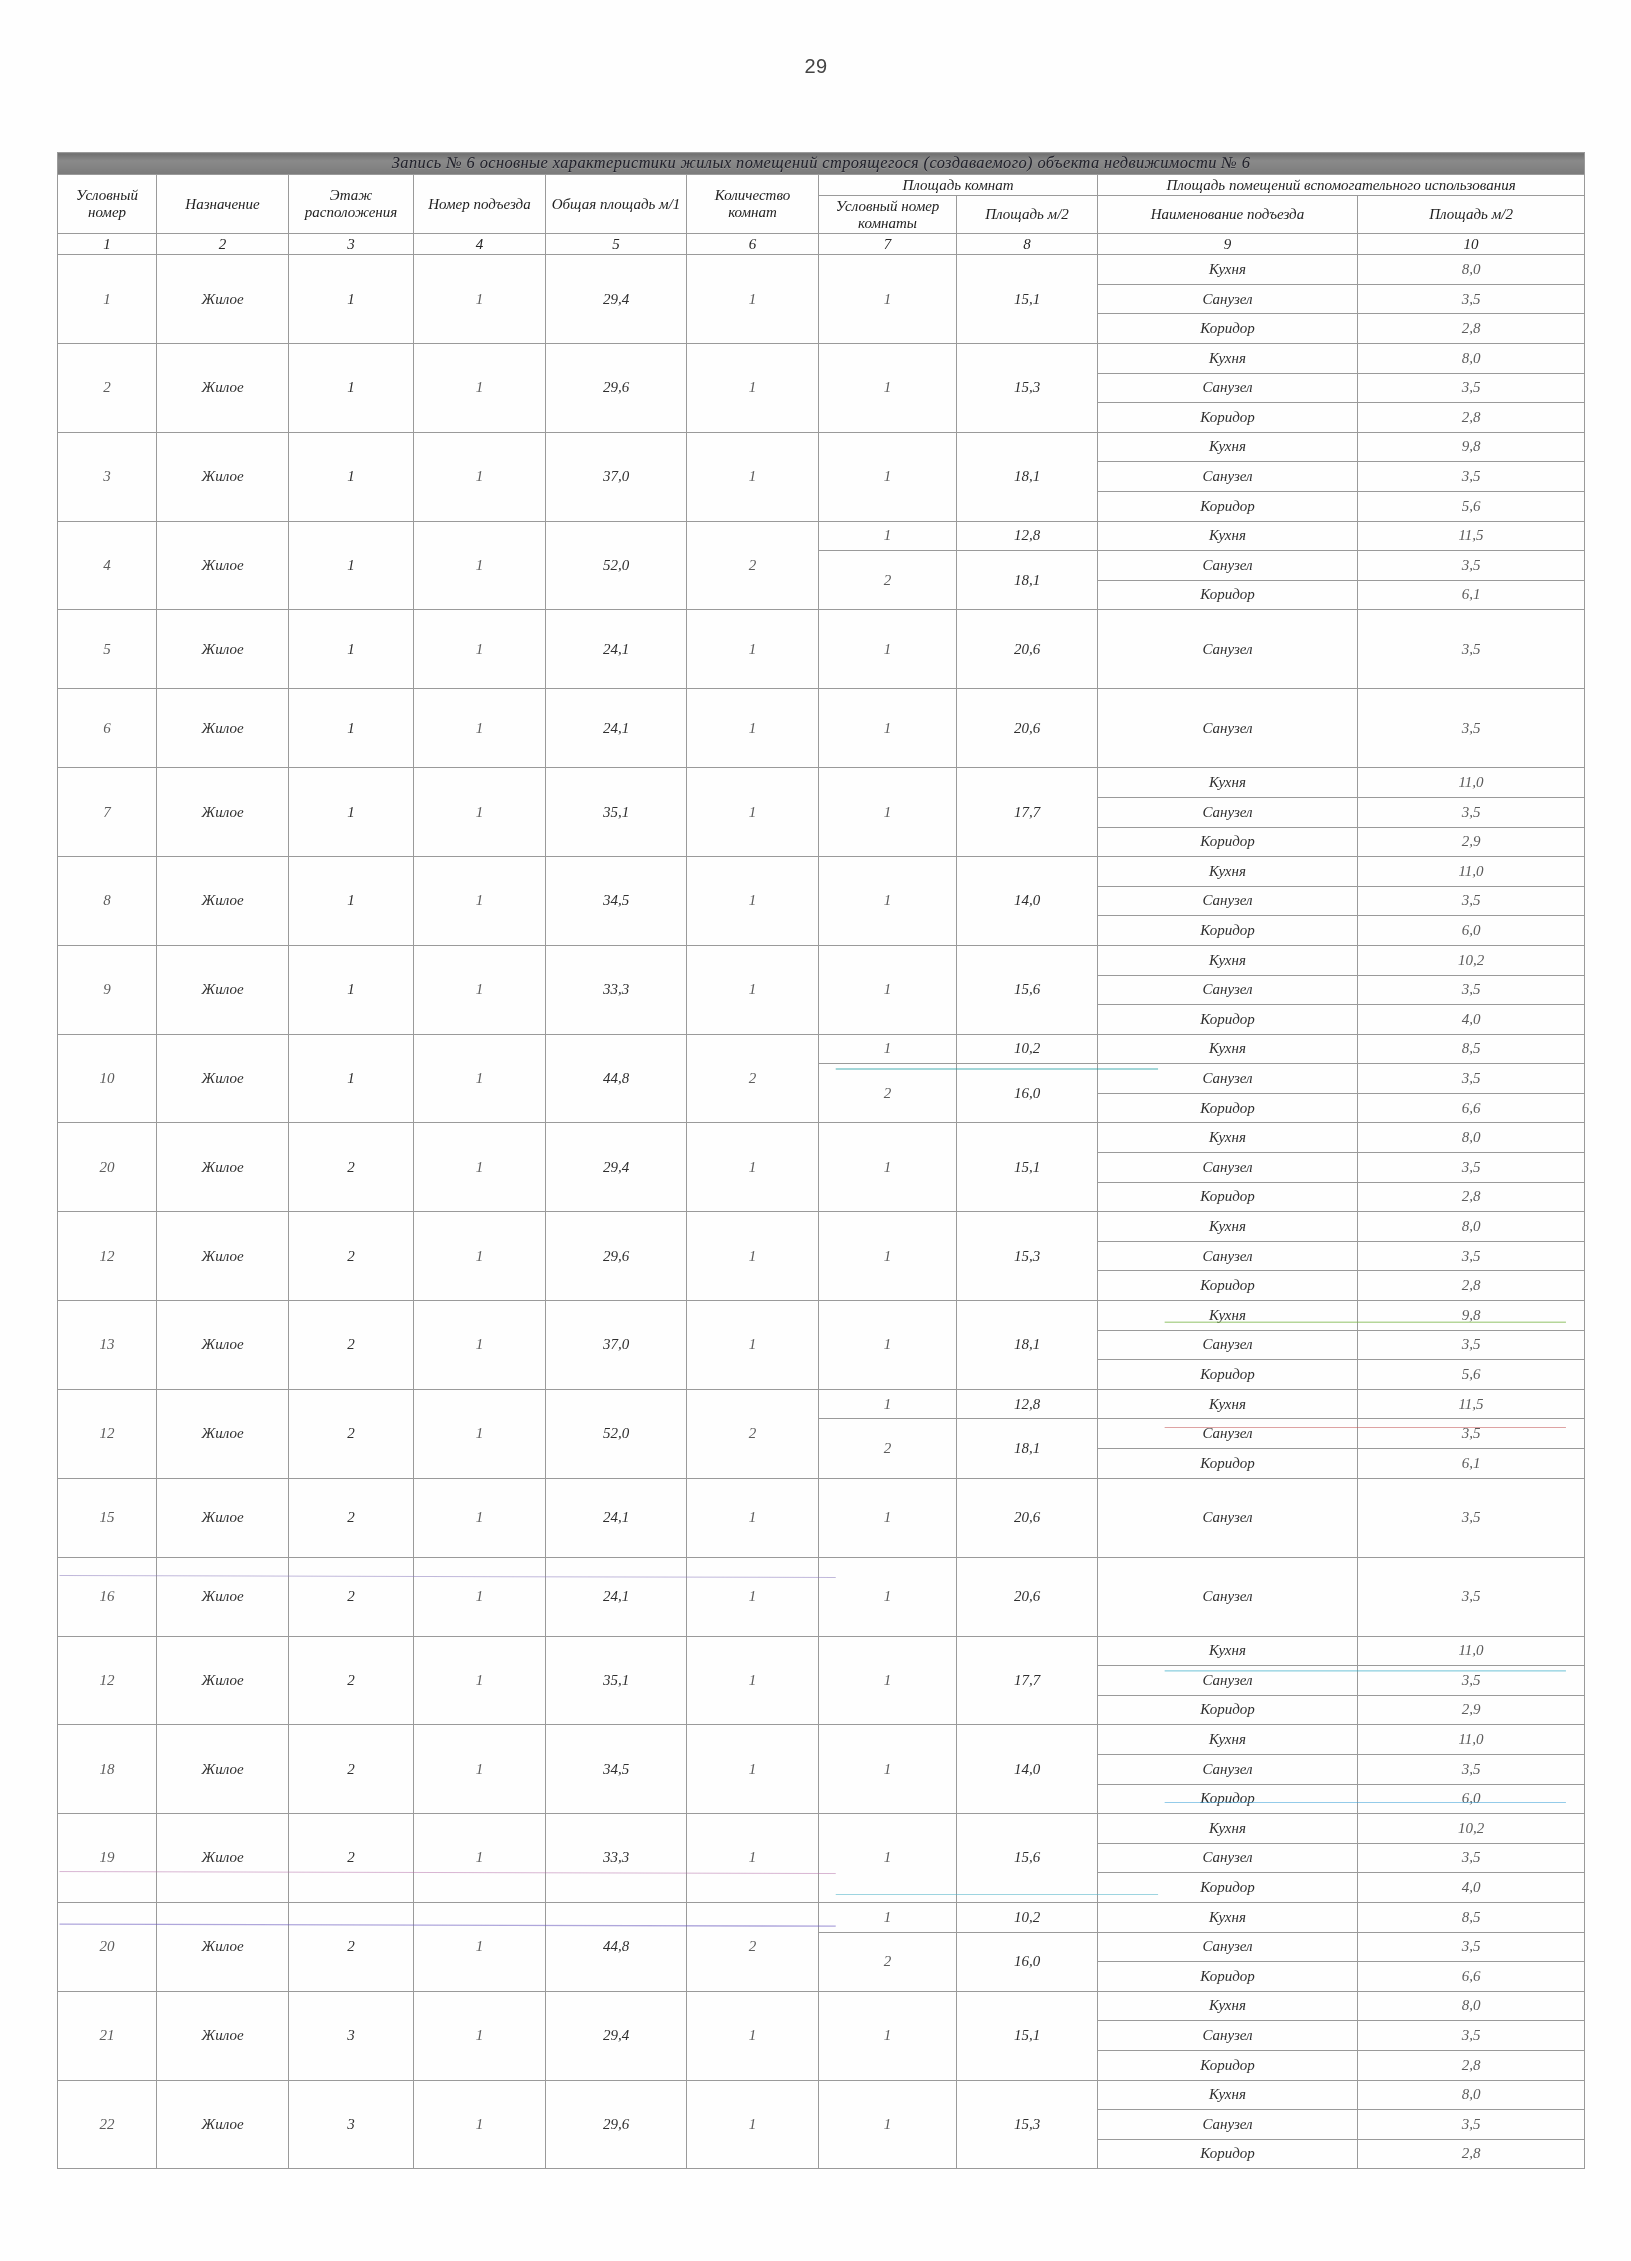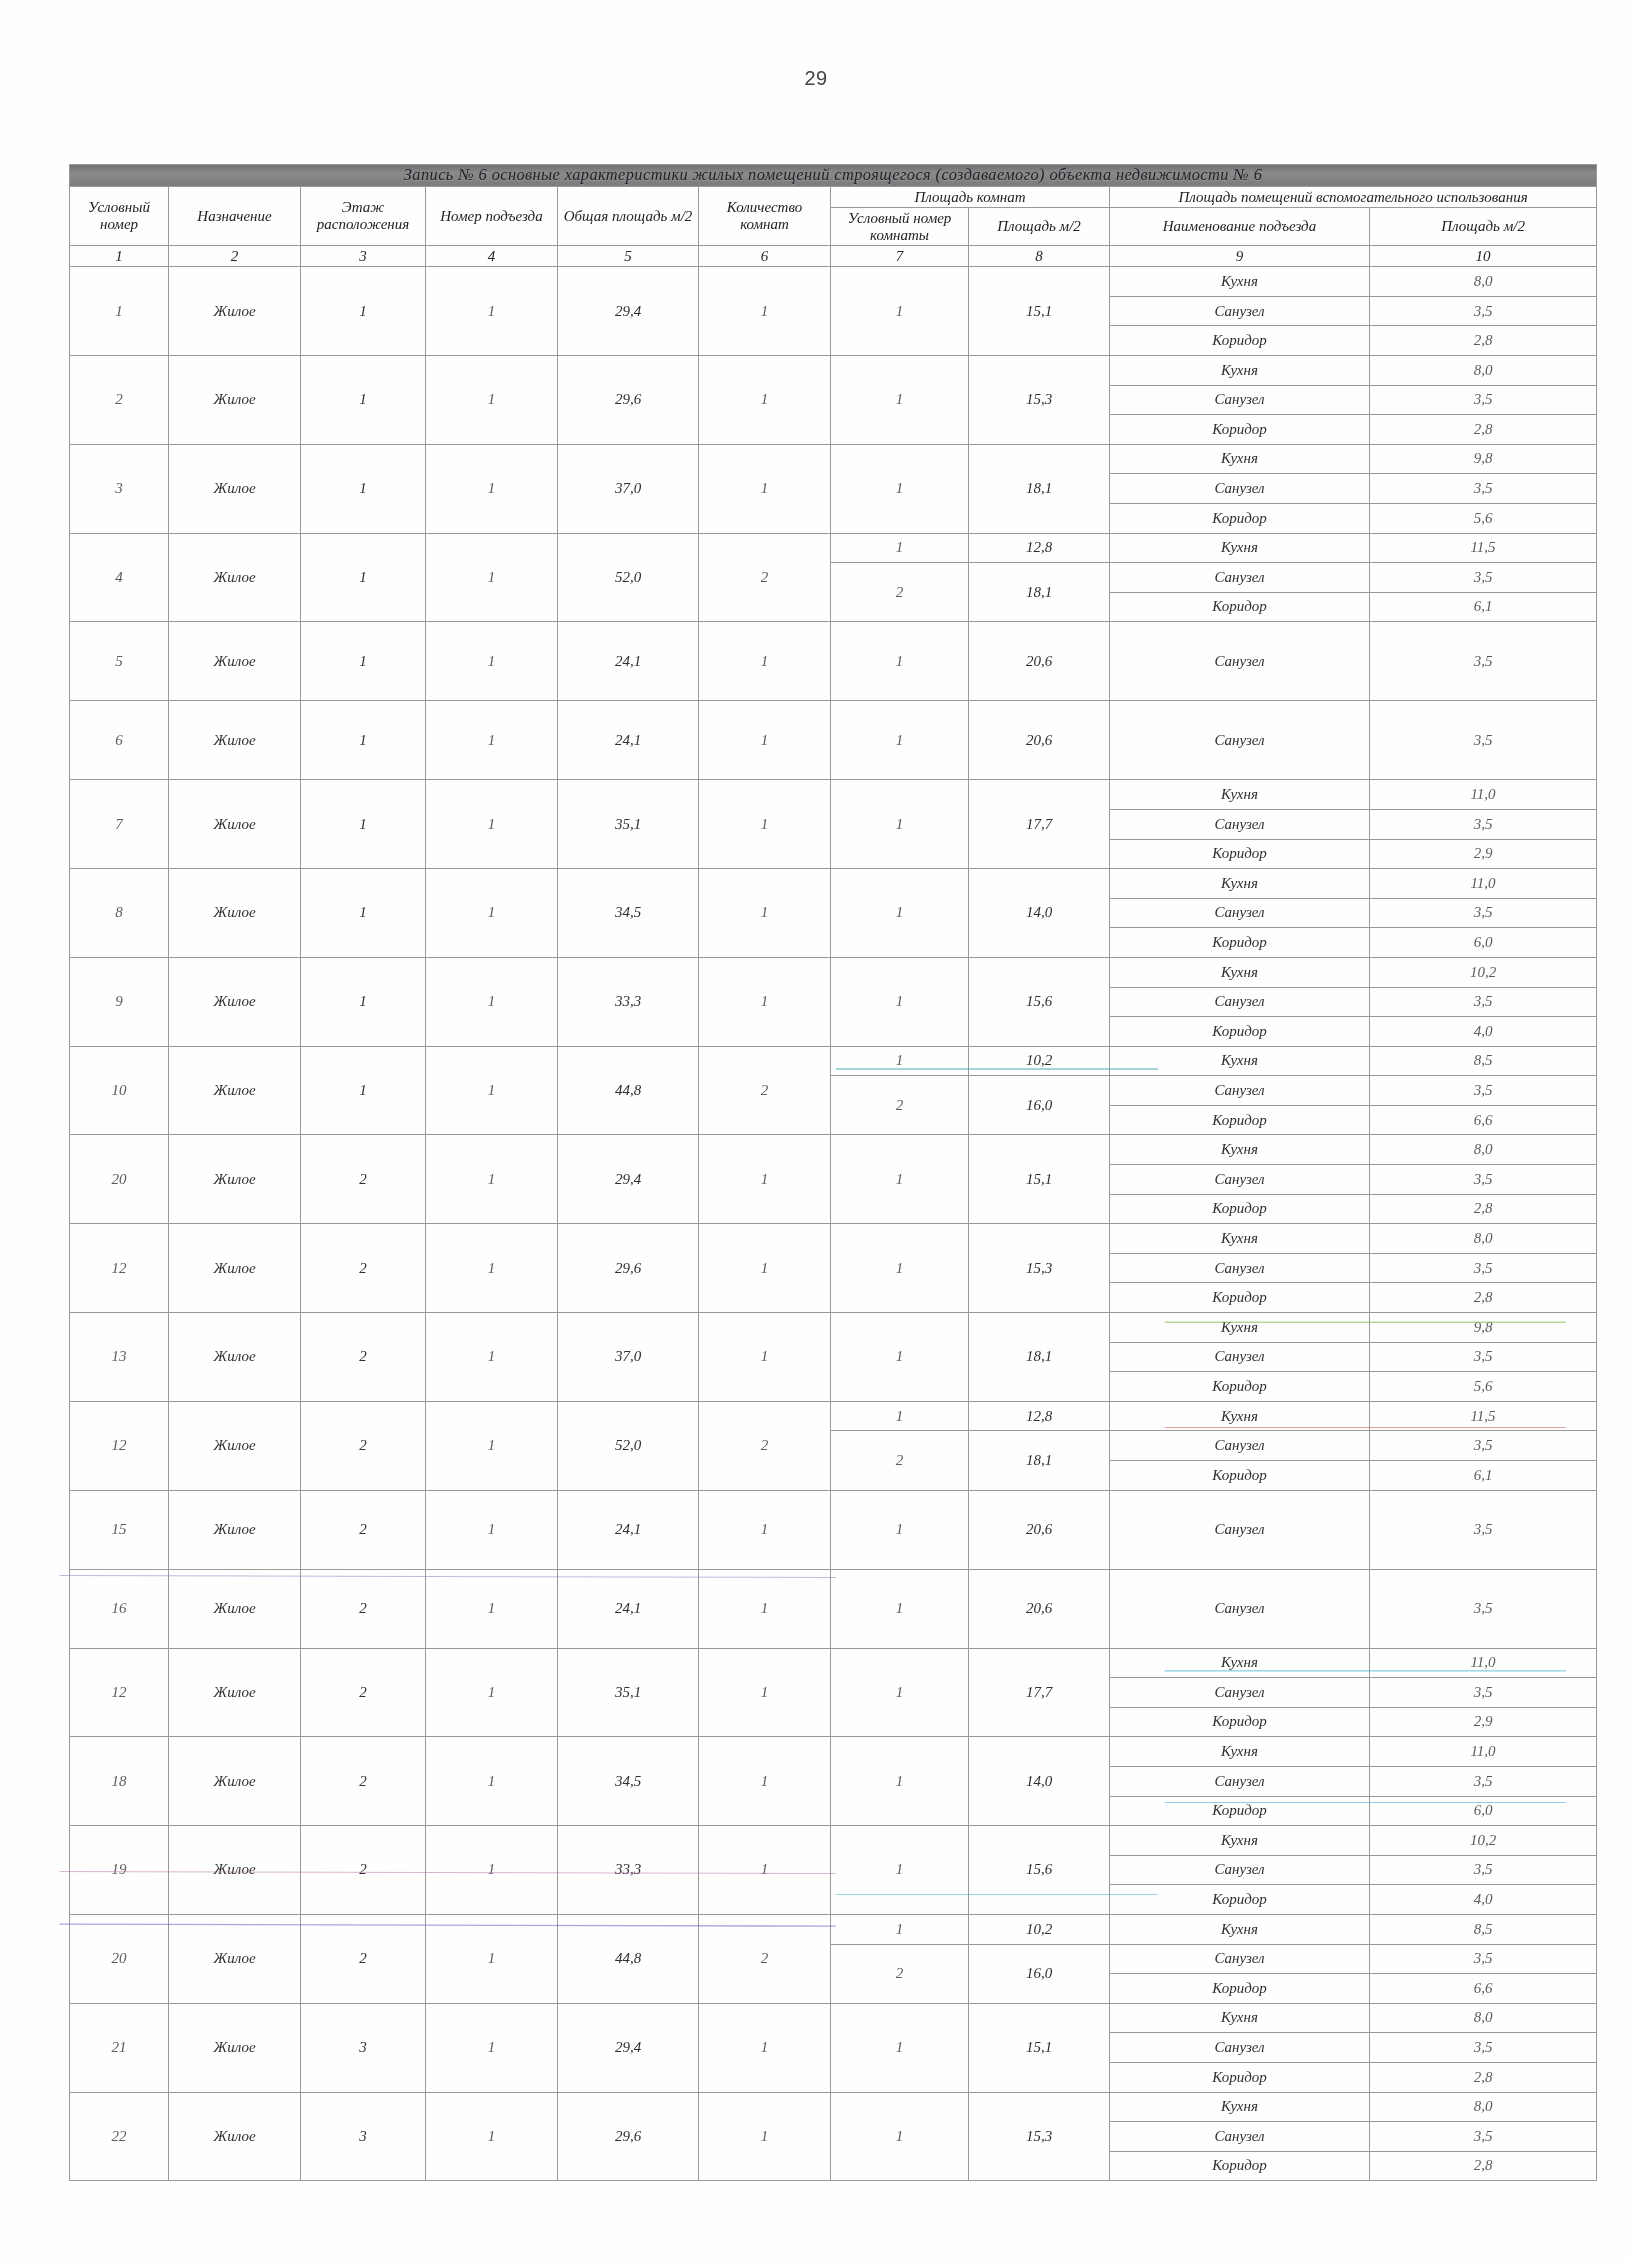--- a/index.html
+++ b/index.html
@@ -11,21 +11,21 @@
     width: 1632px;
     font-family: "Liberation Serif", serif;
     color: #1a1a1a;
     -webkit-font-smoothing: antialiased;
   }
   .page {
     position: relative;
     width: 1632px;
     min-height: 2261px;
     box-sizing: border-box;
-    padding: 16px;
+    padding: 4px;
     background: #fefefe;
   }
   .page-number {
     text-align: center;
     font-family: "Liberation Sans", sans-serif;
     font-size: 20px;
     color: #444;
     padding-top: 51px;
     letter-spacing: 0.3px;
   }
@@ -133,21 +133,21 @@
       </colgroup>
       <tbody id="table-body">
         <tr class="title-row">
           <td colspan="10">Запись № 6 основные характеристики жилых помещений строящегося (создаваемого) объекта недвижимости № 6</td>
         </tr>
         <tr class="hdr">
           <td rowspan="2">Условный номер</td>
           <td rowspan="2">Назначение</td>
           <td rowspan="2">Этаж расположения</td>
           <td rowspan="2">Номер подъезда</td>
-          <td rowspan="2">Общая площадь м/2</td>
+          <td rowspan="2">Общая площадь м/1</td>
           <td rowspan="2">Количество комнат</td>
           <td colspan="2">Площадь комнат</td>
           <td colspan="2">Площадь помещений вспомогательного использования</td>
         </tr>
         <tr class="hdr-sub">
           <td>Условный номер комнаты</td>
           <td>Площадь м/2</td>
           <td>Наименование подъезда</td>
           <td>Площадь м/2</td>
         </tr>

